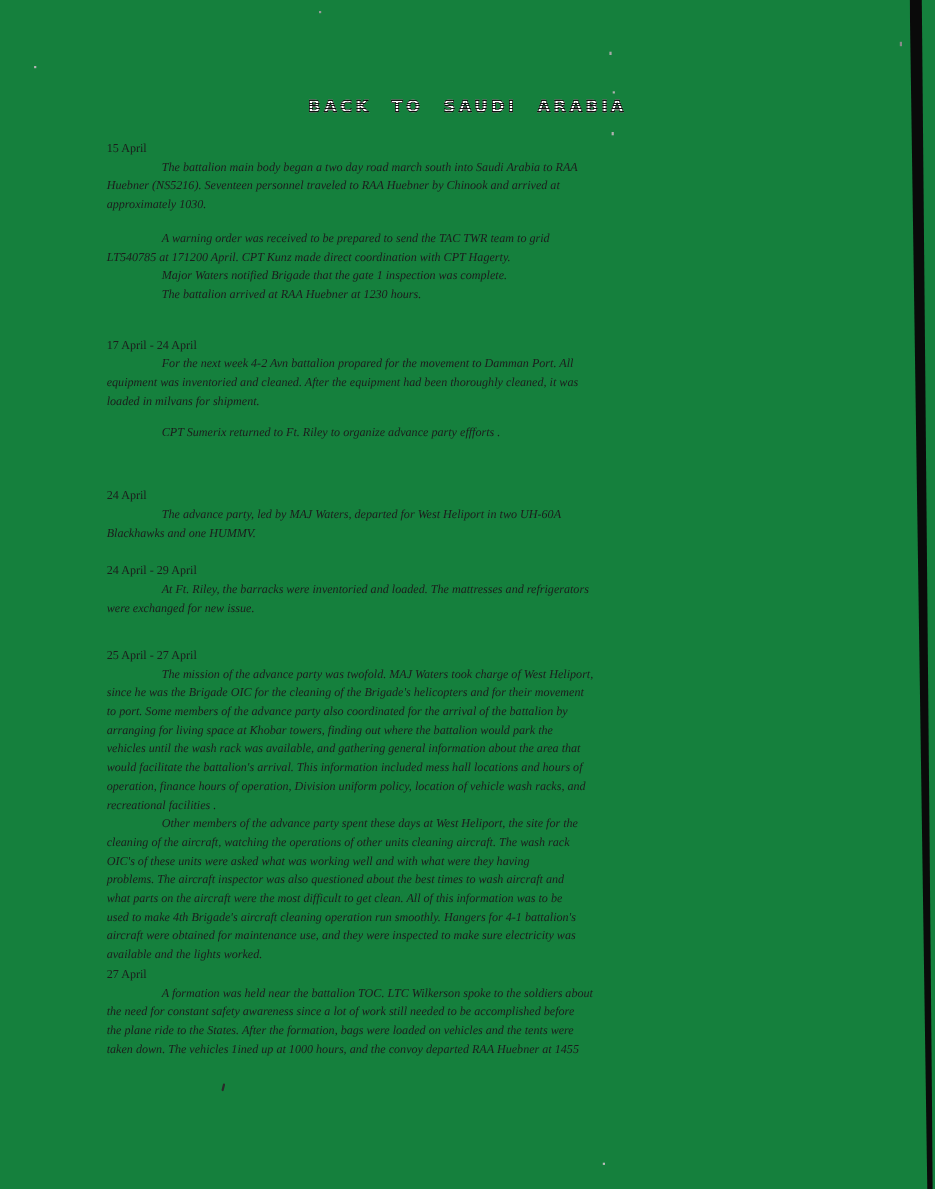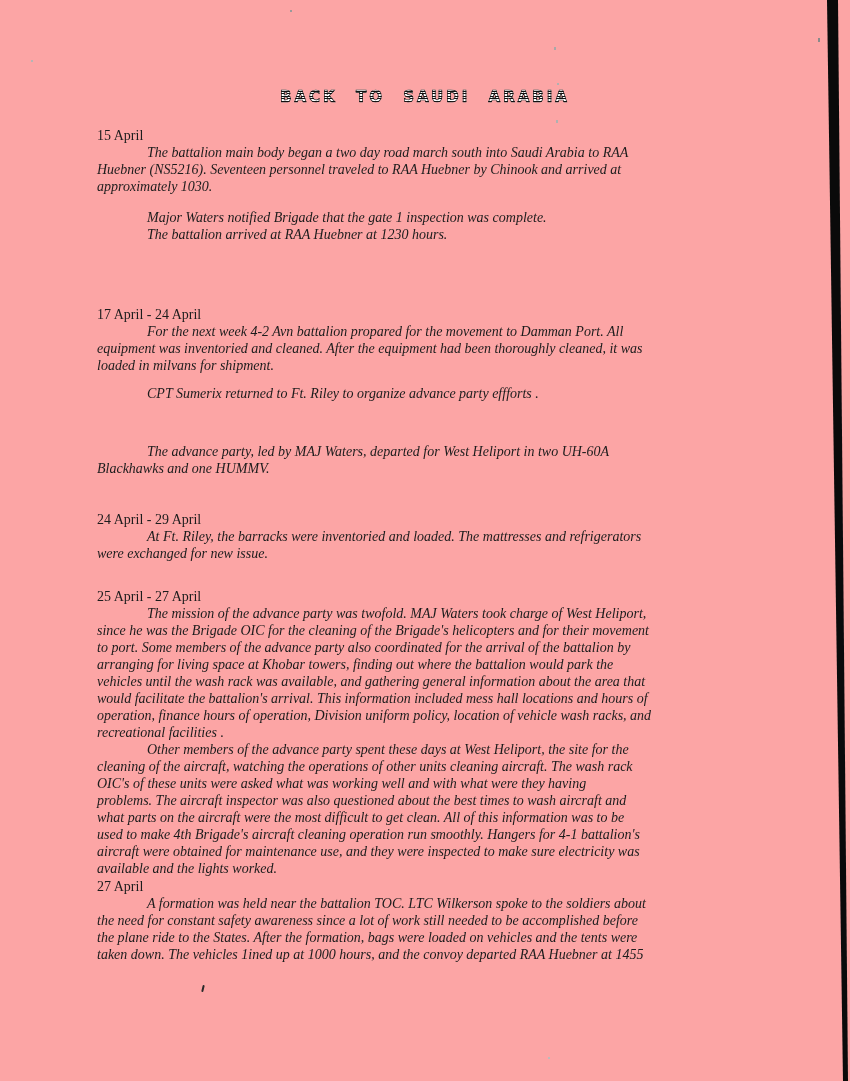--- a/index.html
+++ b/index.html
@@ -1,21 +1,21 @@
 <!DOCTYPE html>
 <html><head>
 <meta charset="utf-8">
 <style>
   html, body { margin: 0; padding: 0; background: #888; }
   .page {
     position: relative;
     width: 850px;
     height: 1081px;
     margin: 0 auto;
-    background: #fca5a5;
+    background: #15803d;
     overflow: hidden;
     font-family: "Liberation Serif", serif;
     color: #1c1c1c;
   }
   .doc-title {
     position: absolute;
     top: 88px;
     left: 0;
     width: 850px;
     text-align: center;
@@ -34,21 +34,21 @@
       background-clip: text;
       color: transparent;
       -webkit-text-fill-color: transparent;
       -webkit-text-stroke: 0.7px #111;
     }
   }
   .section {
     position: absolute;
     left: 97px;
     width: 715px;
-    font-size: 14px;
+    font-size: 11px;
     line-height: 17px;
   }
   .sec-head { white-space: pre; }
   .para {
     white-space: pre-line;
     text-indent: 50px;
     font-style: italic;
   }
   .scan-bar {
     position: absolute;
@@ -80,36 +80,39 @@
   <div class="doc-title">BACK TO SAUDI ARABIA</div>
 
   <div class="section" style="top:127px">
     <div class="sec-head">15 April</div>
     <div class="para">The battalion main body began a two day road march south into Saudi Arabia to RAA
 Huebner (NS5216).  Seventeen personnel traveled to RAA Huebner by Chinook and arrived at
 approximately 1030.</div>
   </div>
 
   <div class="section" style="top:209px">
+    <div class="para">A warning order was received to be prepared to send the TAC TWR team to grid
+LT540785 at 171200 April.  CPT Kunz made direct coordination with CPT Hagerty.</div>
     <div class="para">Major Waters notified Brigade that the gate 1 inspection was complete.</div>
     <div class="para">The battalion arrived at RAA Huebner at 1230 hours.</div>
   </div>
 
   <div class="section" style="top:306px">
     <div class="sec-head">17 April - 24 April</div>
     <div class="para">For the next week 4-2 Avn battalion propared for the movement to Damman Port.  All
 equipment was inventoried and cleaned.  After the equipment had been thoroughly cleaned, it was
 loaded in milvans for shipment.</div>
   </div>
 
   <div class="section" style="top:385px">
     <div class="para">CPT Sumerix returned to Ft. Riley to organize advance party effforts .</div>
   </div>
 
   <div class="section" style="top:443px">
+    <div class="sec-head">24 April</div>
     <div class="para">The advance party, led by MAJ Waters, departed for West Heliport in two UH-60A
 Blackhawks and one HUMMV.</div>
   </div>
 
   <div class="section" style="top:511px">
     <div class="sec-head">24 April - 29 April</div>
     <div class="para">At Ft. Riley, the barracks were inventoried and loaded.  The mattresses and refrigerators
 were exchanged for new issue.</div>
   </div>
 

